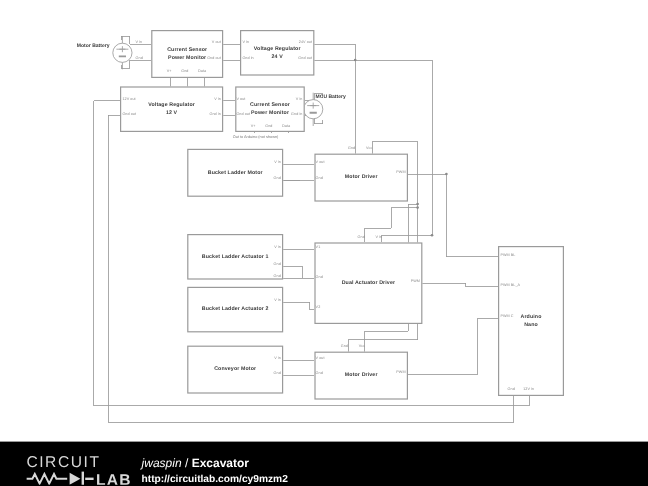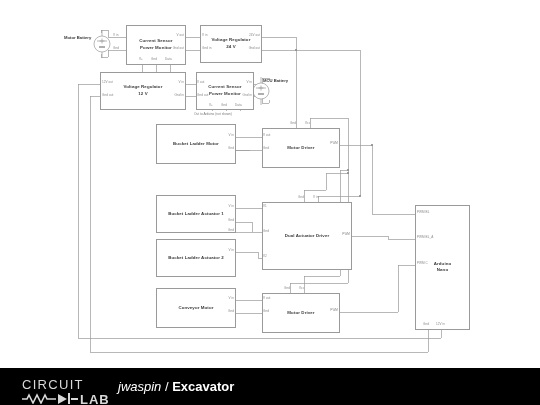--- a/index.html
+++ b/index.html
@@ -23,21 +23,21 @@
 
   
   .flab{position:absolute;font-size:4.2px;font-weight:bold;color:#3a3a3a;
         white-space:nowrap;line-height:1.4;}
   .note{position:absolute;font-size:3.2px;color:#7d7d7d;white-space:nowrap;}
 
   
   #footer{position:absolute;left:0;top:368px;width:540px;height:37px;background:#000;}
   #logo{position:absolute;left:22px;top:378px;width:96px;height:26px;}
   #meta{position:absolute;left:118px;top:381px;}
-  #meta .l1{font-size:13px;color:#fff;line-height:12px;}
+  #meta .l1{font-size:10px;color:#fff;line-height:12px;}
   #meta .l1 .user{font-style:italic;font-weight:normal;}
   #meta .l1 .sep{font-style:normal;font-weight:normal;}
   #meta .l1 .proj{font-weight:bold;}
   #meta .l2{font-size:8.5px;color:#fff;line-height:12px;font-weight:bold;}
 </style>
 </head>
 <body>
 
 <div id="root">
 
@@ -279,15 +279,16 @@
       <rect x="46" y="15" width="2" height="12"></rect>
       <rect x="49" y="20" width="7" height="2"></rect>
     </g>
     <text x="58" y="26" font-family="Liberation Sans, sans-serif" font-size="13" font-weight="bold" fill="#d8d8d8" letter-spacing="1">LAB</text>
   </svg>
 
   <div id="meta">
     <div class="l1">
       <span class="user">jwaspin</span><span class="sep"> / </span><span class="proj">Excavator</span>
     </div>
+    <div class="l2">http://circuitlab.com/cy9mzm2</div>
   </div>
 
 </div>
 
 </body></html>

